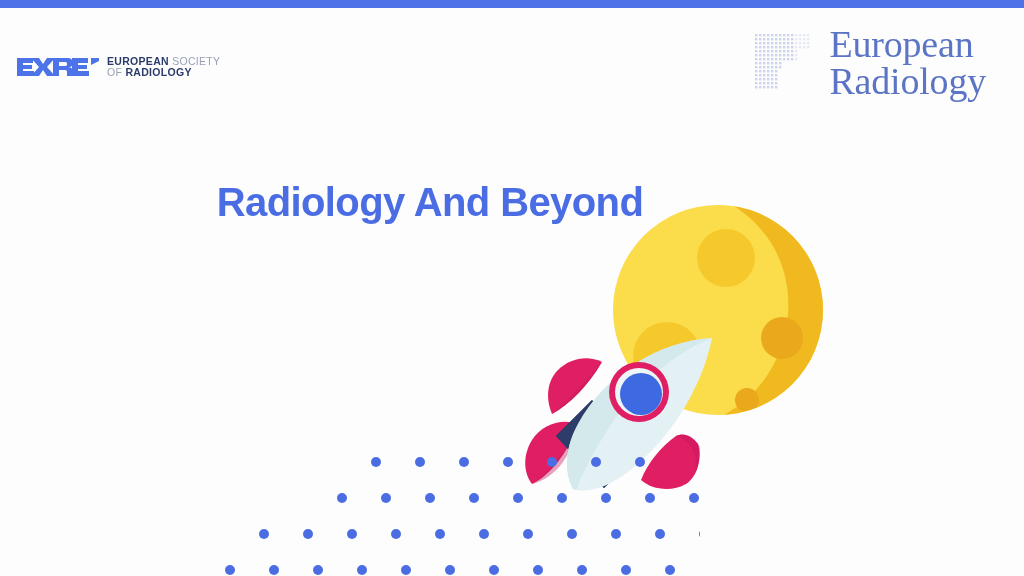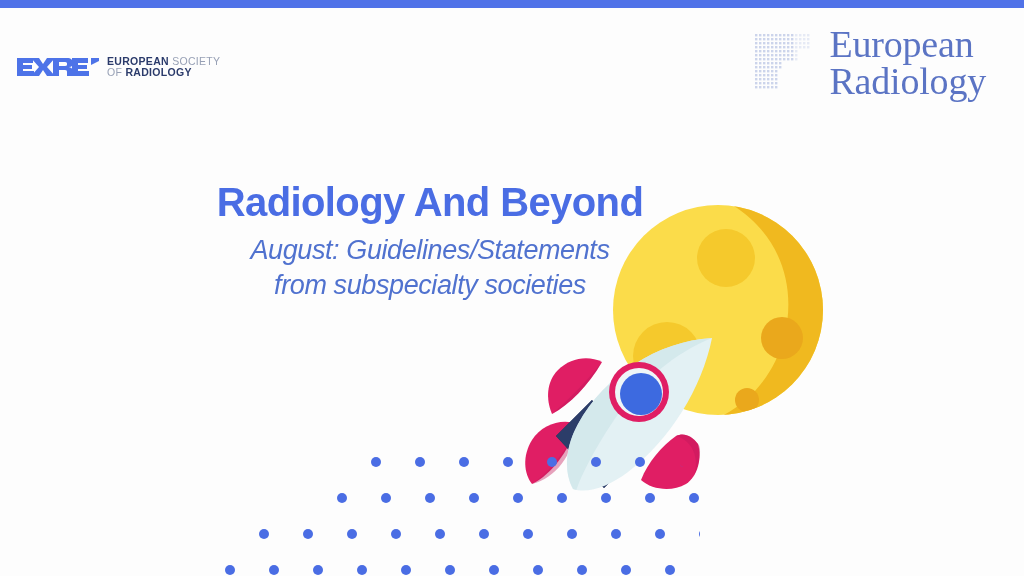--- a/index.html
+++ b/index.html
@@ -424,19 +424,15 @@
         <rect x="22.0" y="54.0" width="2.4" height="2.4" fill="#c9d2ea" opacity="0.95"></rect>
       </svg>
     <div id="er-wordmark">
       <span class="er-line">European</span>
       <span class="er-line">Radiology</span>
     </div>
   </div>
 
   <div id="headline-block">
     <h1 id="main-title">Radiology And Beyond</h1>
-    <p id="subtitle">
-      <span class="sub-line">August: Guidelines/Statements</span>
-      <span class="sub-line">from subspecialty societies</span>
-    </p>
   </div>
 
 </div>
 
 </body></html>

